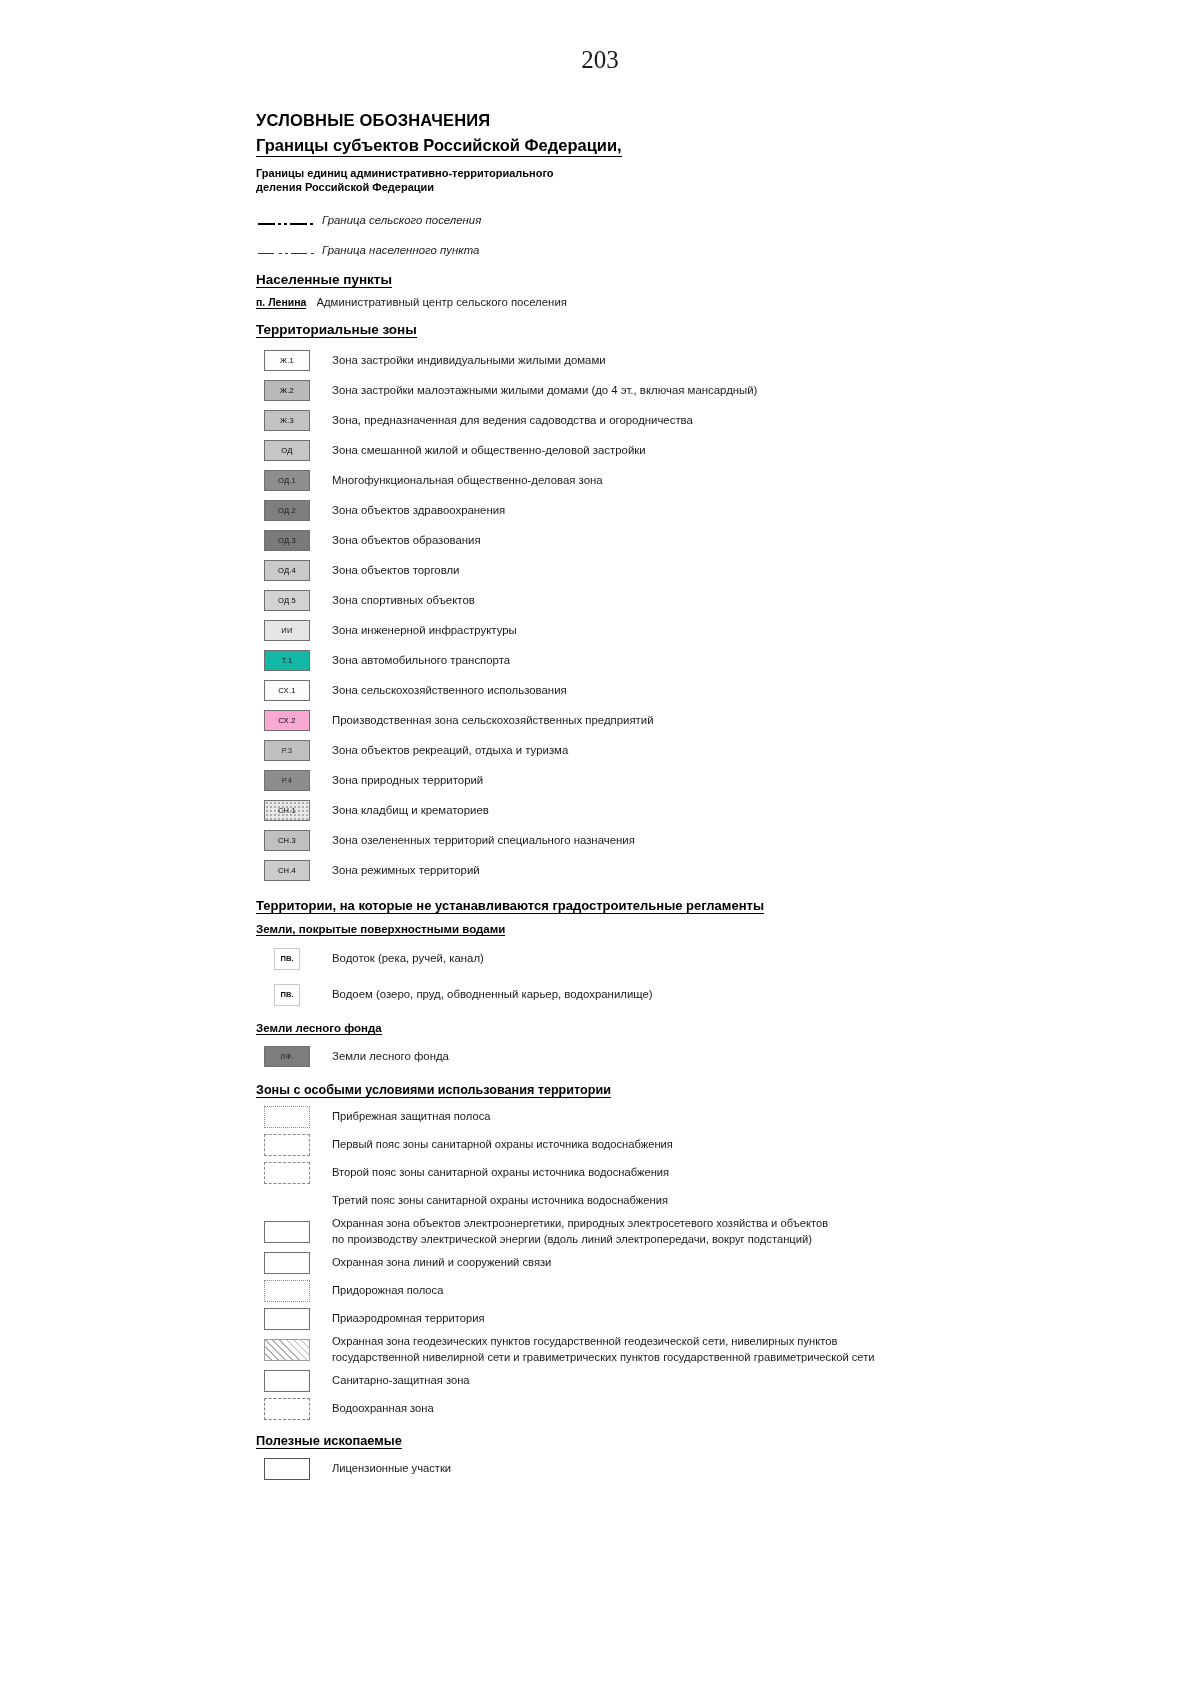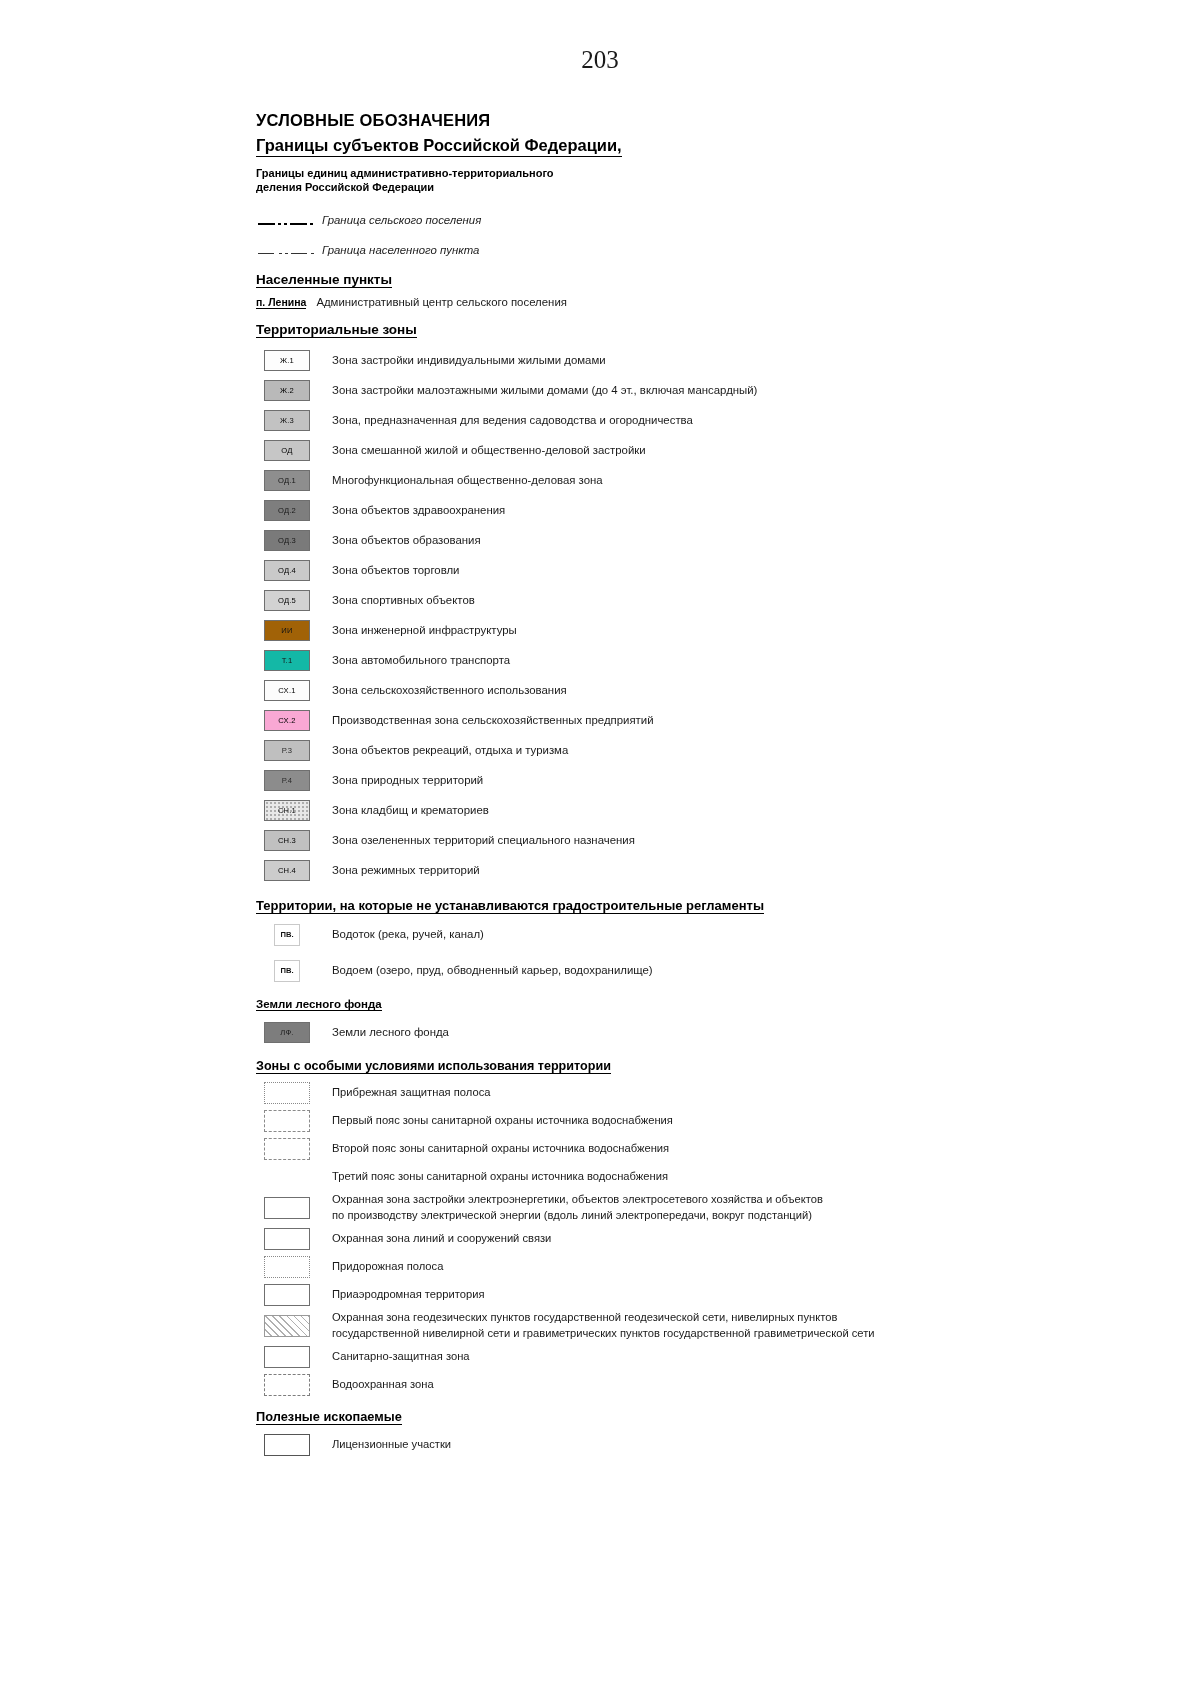--- a/index.html
+++ b/index.html
@@ -323,21 +323,21 @@
     <div class="zone-row">
       <div class="swatch-col">
         <div class="zone-box" style="background:#d2d2d2;color:#000;">ОД.5</div>
       </div>
       <div class="zone-text">Зона спортивных объектов</div>
     </div>
 
 
     <div class="zone-row">
       <div class="swatch-col">
-        <div class="zone-box" style="background:#a16207;color:#141414;">ИИ</div>
+        <div class="zone-box" style="background:#e5e5e5;color:#141414;">ИИ</div>
       </div>
       <div class="zone-text">Зона инженерной инфраструктуры</div>
     </div>
 
     <div class="zone-row">
       <div class="swatch-col">
         <div class="zone-box" style="background:#14b8a6;color:#161616;">Т.1</div>
       </div>
       <div class="zone-text">Зона автомобильного транспорта</div>
     </div>
@@ -390,20 +390,23 @@
       </div>
       <div class="zone-text">Зона режимных территорий</div>
     </div>
 
   </div>
 
   <div class="h-sec wide">
     <span class="u">Территории, на которые не устанавливаются градостроительные регламенты</span>
   </div>
 
+  <div class="h-sec small">
+    <span class="u">Земли, покрытые поверхностными водами</span>
+  </div>
 
   <div class="zone-row" style="height:36px;">
     <div class="swatch-col">
       <div class="wbox">ПВ.</div>
     </div>
     <div class="zone-text">Водоток (река, ручей, канал)</div>
   </div>
 
   <div class="zone-row" style="height:36px;">
     <div class="swatch-col">
@@ -455,21 +458,21 @@
         <div class="obox none"></div>
       </div>
       <div class="spec-text">Третий пояс зоны санитарной охраны источника водоснабжения</div>
     </div>
 
     <div class="spec-row tall">
       <div class="swatch-col">
         <div class="obox solid"></div>
       </div>
       <div class="spec-text">
-        <span>Охранная зона застройки электроэнергетики, объектов электросетевого хозяйства и объектов</span>
+        <span>Охранная зона объектов электроэнергетики, природных электросетевого хозяйства и объектов</span>
         <span class="l2">по производству электрической энергии (вдоль линий электропередачи, вокруг подстанций)</span>
       </div>
     </div>
 
     <div class="spec-row">
       <div class="swatch-col">
         <div class="obox solid"></div>
       </div>
       <div class="spec-text">Охранная зона линий и сооружений связи</div>
     </div>

